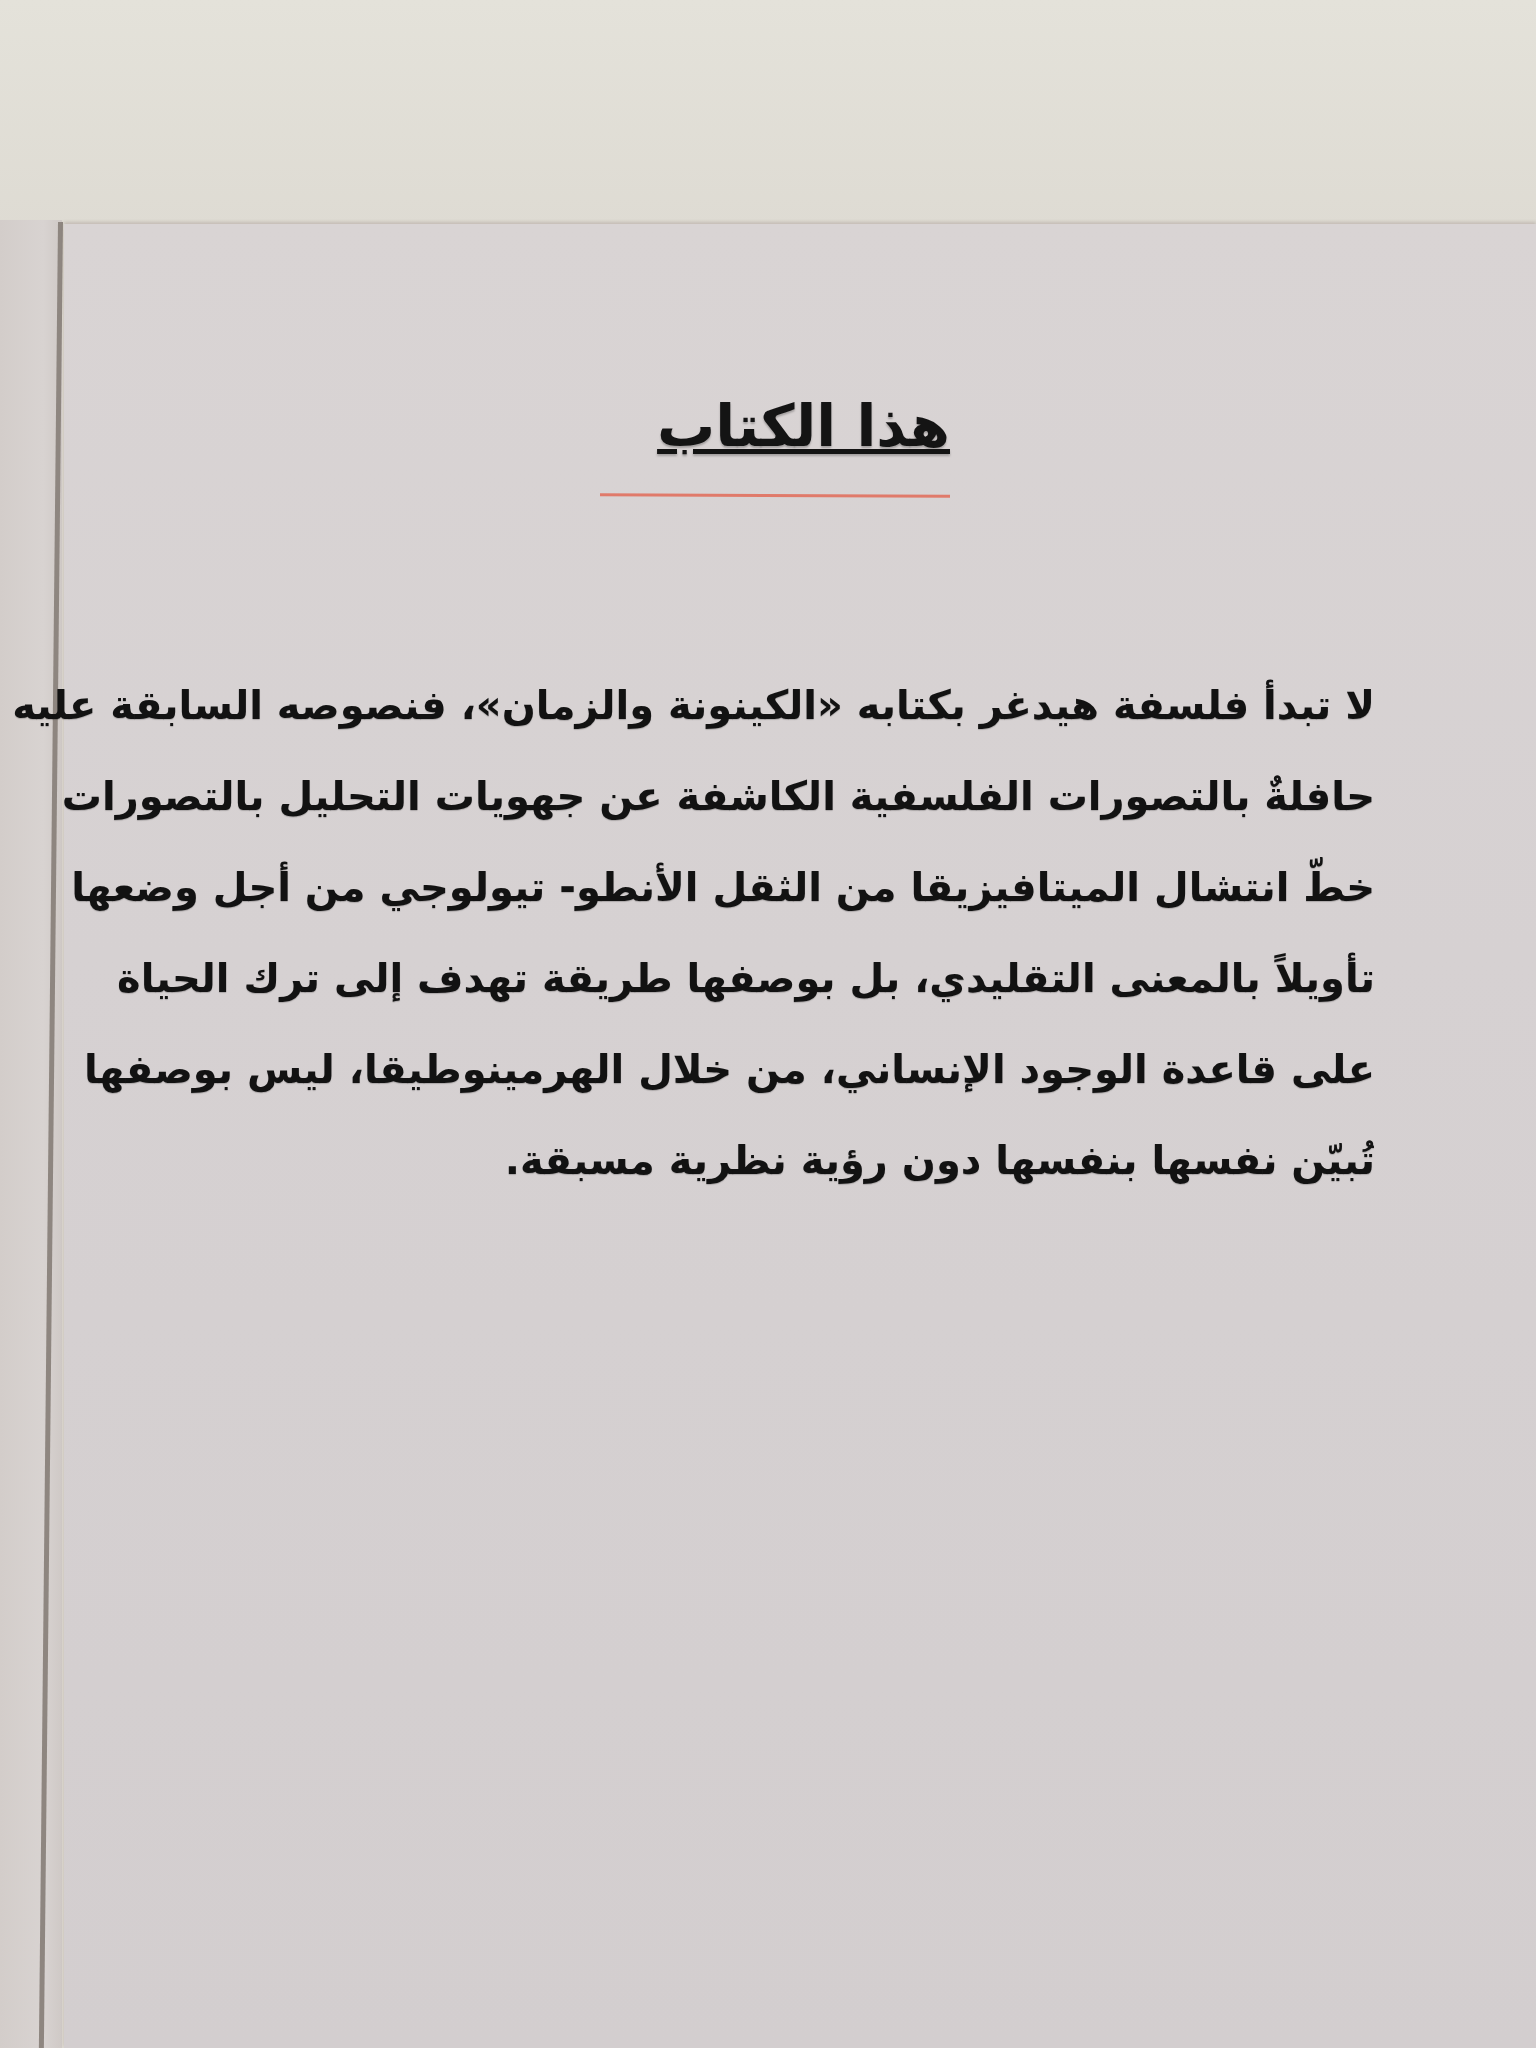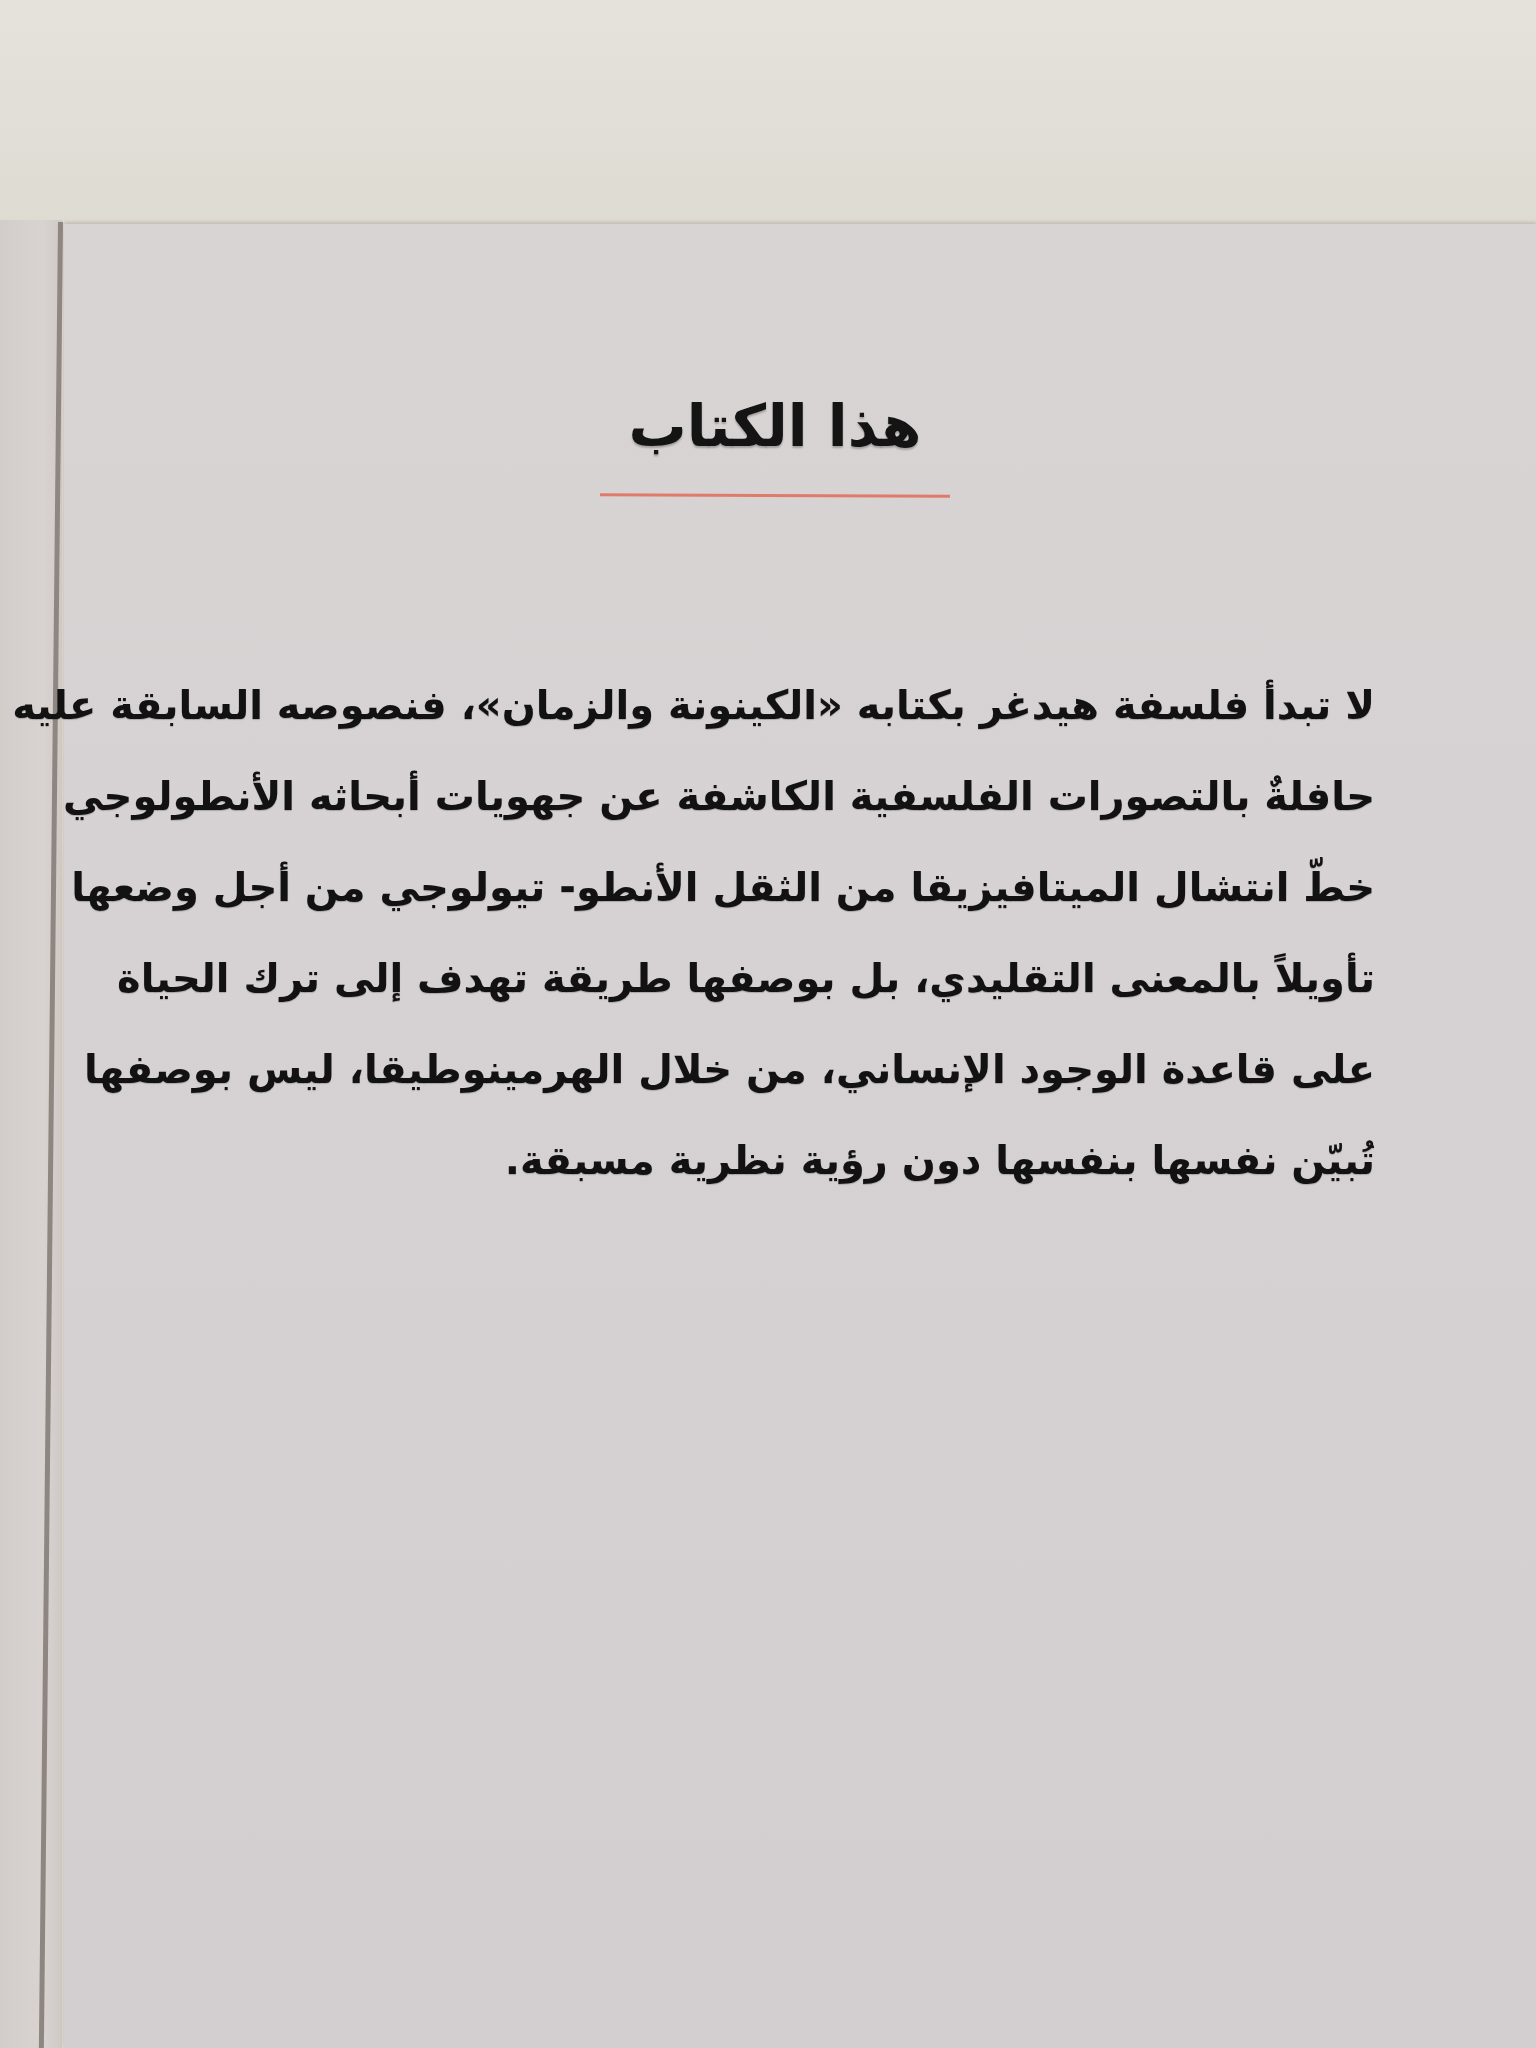--- a/index.html
+++ b/index.html
@@ -38,28 +38,29 @@
       position: absolute;
       left: 64px; top: 224px;
       width: 1472px; height: 1824px;
       background: linear-gradient(180deg, #d9d4d4 0%, #d6d1d2 40%, #d3cecf 100%);
       box-shadow: 0 -2px 3px rgba(120,100,90,0.25);
     }
     .title {
       position: absolute;
       left: 600px; top: 392px;
       width: 350px;
-      text-align: center;
+      text-align: right;
       direction: rtl;
       font-family: "DejaVu Sans", sans-serif;
       font-weight: bold;
       font-size: 58px;
       color: #141414;
       text-shadow: 0 2px 2px rgba(0,0,0,0.25);
       letter-spacing: 1px;
+      text-decoration: underline;
     }
     .title-rule {
       position: absolute;
       left: 600px; top: 494px;
       width: 350px; height: 3px;
       background: #e07a6a;
       transform: rotate(0.25deg);
     }
     .body-text {
       position: absolute;
@@ -93,18 +94,18 @@
 <div class="spine-strip"></div>
 <div class="spine-edge"></div>
 
 <div class="page"></div>
 
 <div class="title">هذا الكتاب</div>
 <div class="title-rule"></div>
 
 <div class="body-text">
   <span class="line">لا تبدأ فلسفة هيدغر بكتابه «الكينونة والزمان»، فنصوصه السابقة عليه</span>
-  <span class="line">حافلةٌ بالتصورات الفلسفية الكاشفة عن جهويات أبحاثه الأنطولوجي</span>
+  <span class="line">حافلةٌ بالتصورات الفلسفية الكاشفة عن جهويات التحليل بالتصورات</span>
   <span class="line">خطّ انتشال الميتافيزيقا من الثقل الأنطو- تيولوجي من أجل وضعها</span>
   <span class="line">تأويلاً بالمعنى التقليدي، بل بوصفها طريقة تهدف إلى ترك الحياة</span>
   <span class="line">على قاعدة الوجود الإنساني، من خلال الهرمينوطيقا، ليس بوصفها</span>
   <span class="line last">تُبيّن نفسها بنفسها دون رؤية نظرية مسبقة.</span>
 </div>
 
 </body></html>

